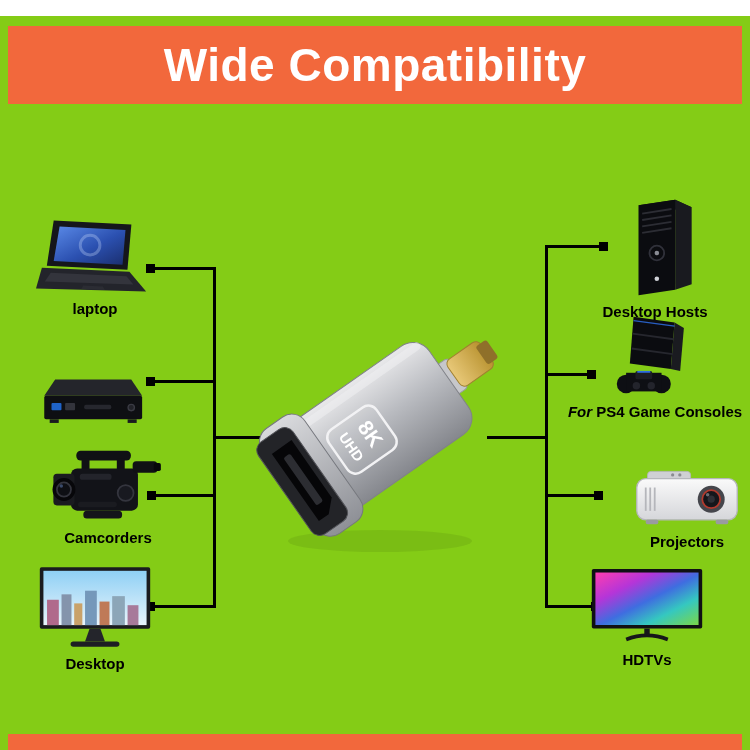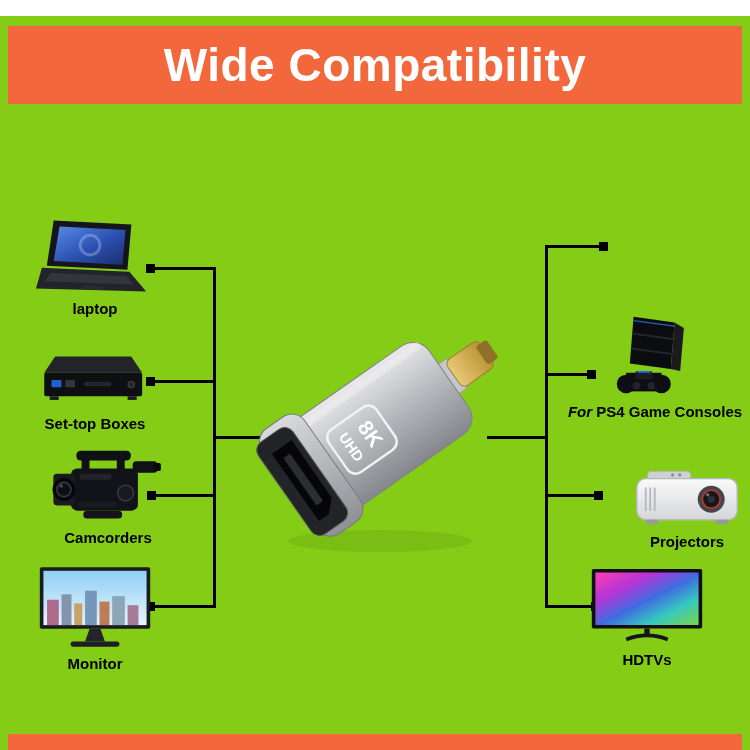--- a/index.html
+++ b/index.html
@@ -78,21 +78,20 @@
     <svg width="116" height="58" viewBox="0 0 120 64">
       <polygon points="16,6 100,6 112,24 4,24" fill="#24252b"></polygon>
       <rect x="4" y="24" width="108" height="26" rx="2" fill="#0e0f13"></rect>
       <rect x="12" y="32" width="11" height="8" rx="1" fill="#1f63c8"></rect>
       <rect x="27" y="32" width="11" height="8" rx="1" fill="#33343c"></rect>
       <rect x="48" y="34" width="30" height="5" rx="2" fill="#26272e"></rect>
       <circle cx="100" cy="37" r="3.5" fill="#222329" stroke="#3a3b44" stroke-width="1.5"></circle>
       <rect x="10" y="50" width="10" height="4" fill="#1a1b20"></rect>
       <rect x="96" y="50" width="10" height="4" fill="#1a1b20"></rect>
     </svg>
-    <figcaption class="label">Set-top Boxes</figcaption>
   </figure>
 
   <figure class="device" style="left:38px;top:432px;width:140px;height:98px">
     <svg width="118" height="74" viewBox="0 0 124 84">
       <rect x="26" y="2" width="62" height="11" rx="5" fill="#101114"></rect>
       <rect x="32" y="11" width="9" height="13" fill="#101114"></rect>
       <rect x="72" y="11" width="9" height="13" fill="#101114"></rect>
       <rect x="20" y="22" width="76" height="48" rx="7" fill="#121318"></rect>
       <rect x="0" y="28" width="24" height="36" rx="4" fill="#1a1b20"></rect>
       <circle cx="12" cy="46" r="13" fill="#07070a"></circle>
@@ -121,23 +120,40 @@
       <rect x="10" y="38" width="13" height="28" fill="#b06a8c"></rect>
       <rect x="26" y="32" width="11" height="34" fill="#8494ac"></rect>
       <rect x="40" y="42" width="9" height="24" fill="#c9a26a"></rect>
       <rect x="52" y="28" width="13" height="38" fill="#7598ba"></rect>
       <rect x="68" y="40" width="11" height="26" fill="#bf7a58"></rect>
       <rect x="82" y="34" width="14" height="32" fill="#8ca6b8"></rect>
       <rect x="99" y="44" width="12" height="22" fill="#a77a9a"></rect>
       <path d="M57 70 h12 l5 14 h-22 z" fill="#24252b"></path>
       <rect x="36" y="84" width="54" height="6" rx="3" fill="#1d1e23"></rect>
     </svg>
-    <figcaption class="label">Monitor</figcaption>
-  </figure>
-
+    <figcaption class="label">Desktop</figcaption>
+  </figure>
+
+  <figure class="device" style="left:582px;top:180px;width:146px;height:124px">
+    <svg width="88" height="99" viewBox="0 0 96 108">
+      <polygon points="30,8 70,2 88,10 48,16" fill="#111216"></polygon>
+      <polygon points="30,8 70,2 70,100 30,106" fill="#0b0c10"></polygon>
+      <polygon points="70,2 88,10 88,94 70,100" fill="#191a1f"></polygon>
+      <g stroke="#2c2d34" stroke-width="2">
+        <line x1="34" y1="17" x2="66" y2="12"></line>
+        <line x1="34" y1="24" x2="66" y2="19"></line>
+        <line x1="34" y1="31" x2="66" y2="26"></line>
+        <line x1="34" y1="38" x2="66" y2="33"></line>
+      </g>
+      <circle cx="50" cy="60" r="8" fill="none" stroke="#30313a" stroke-width="2"></circle>
+      <circle cx="50" cy="60" r="2.5" fill="#8a8c94"></circle>
+      <circle cx="50" cy="88" r="2.5" fill="#d0d2d8"></circle>
+    </svg>
+    <figcaption class="label">Desktop Hosts</figcaption>
+  </figure>
 
   <figure class="device" style="left:562px;top:296px;width:186px;height:108px">
     <svg width="122" height="82" viewBox="0 0 130 88">
       <polygon points="42,2 86,8 82,58 38,52" fill="#0b0c10"></polygon>
       <polygon points="86,8 96,14 92,60 82,58" fill="#1a1b20"></polygon>
       <line x1="41" y1="20" x2="85" y2="26" stroke="#26272e" stroke-width="2"></line>
       <line x1="40" y1="36" x2="84" y2="42" stroke="#26272e" stroke-width="2"></line>
       <line x1="42" y1="6" x2="86" y2="12" stroke="#2e6de0" stroke-width="1.5" opacity="0.85"></line>
       <circle cx="34" cy="74" r="10" fill="#0e0f14"></circle>
       <circle cx="72" cy="74" r="10" fill="#0e0f14"></circle>

